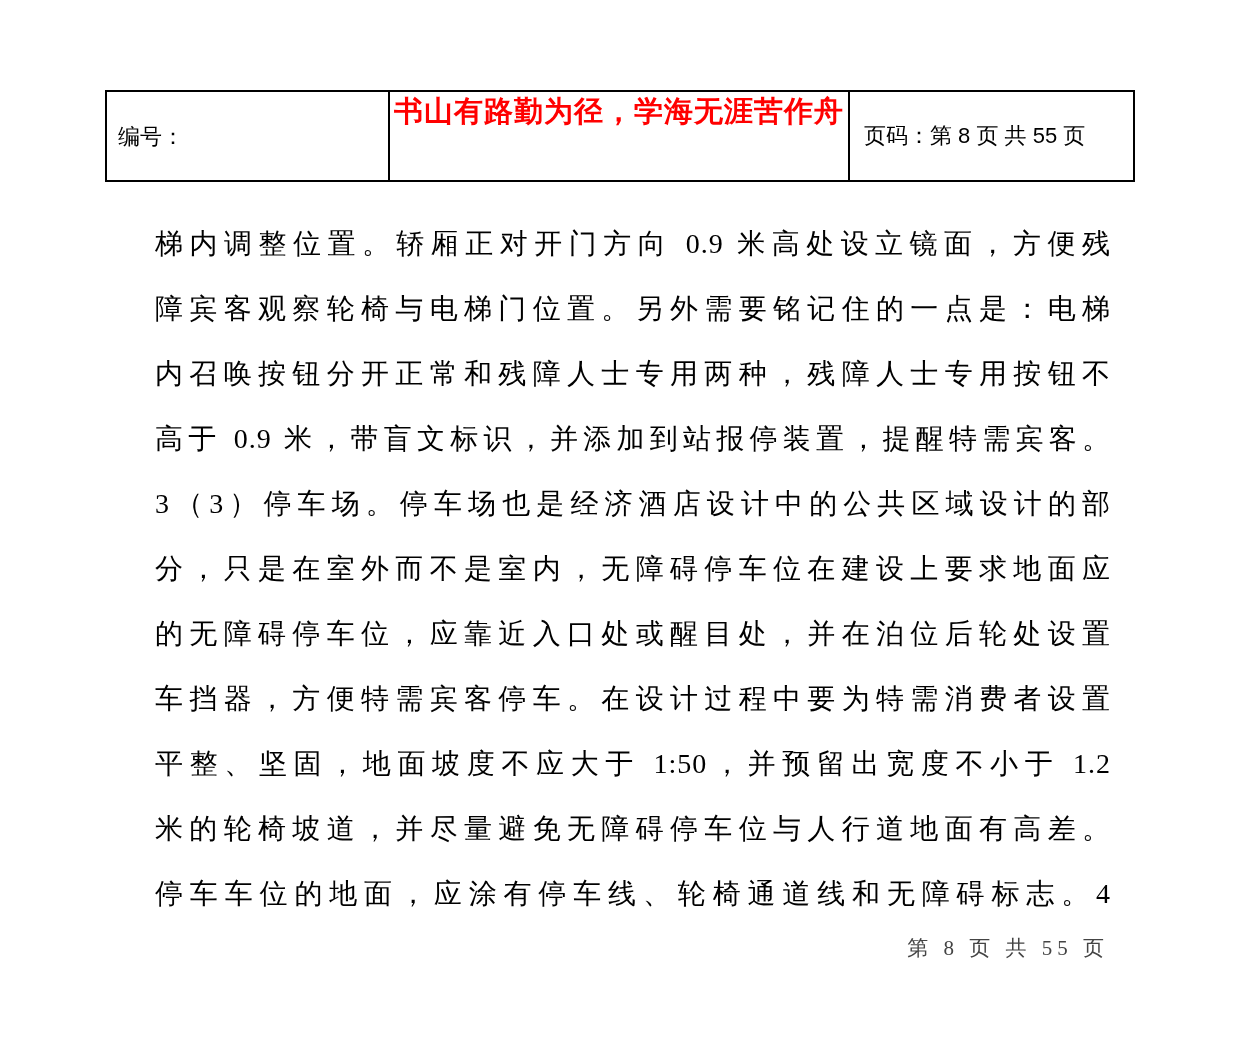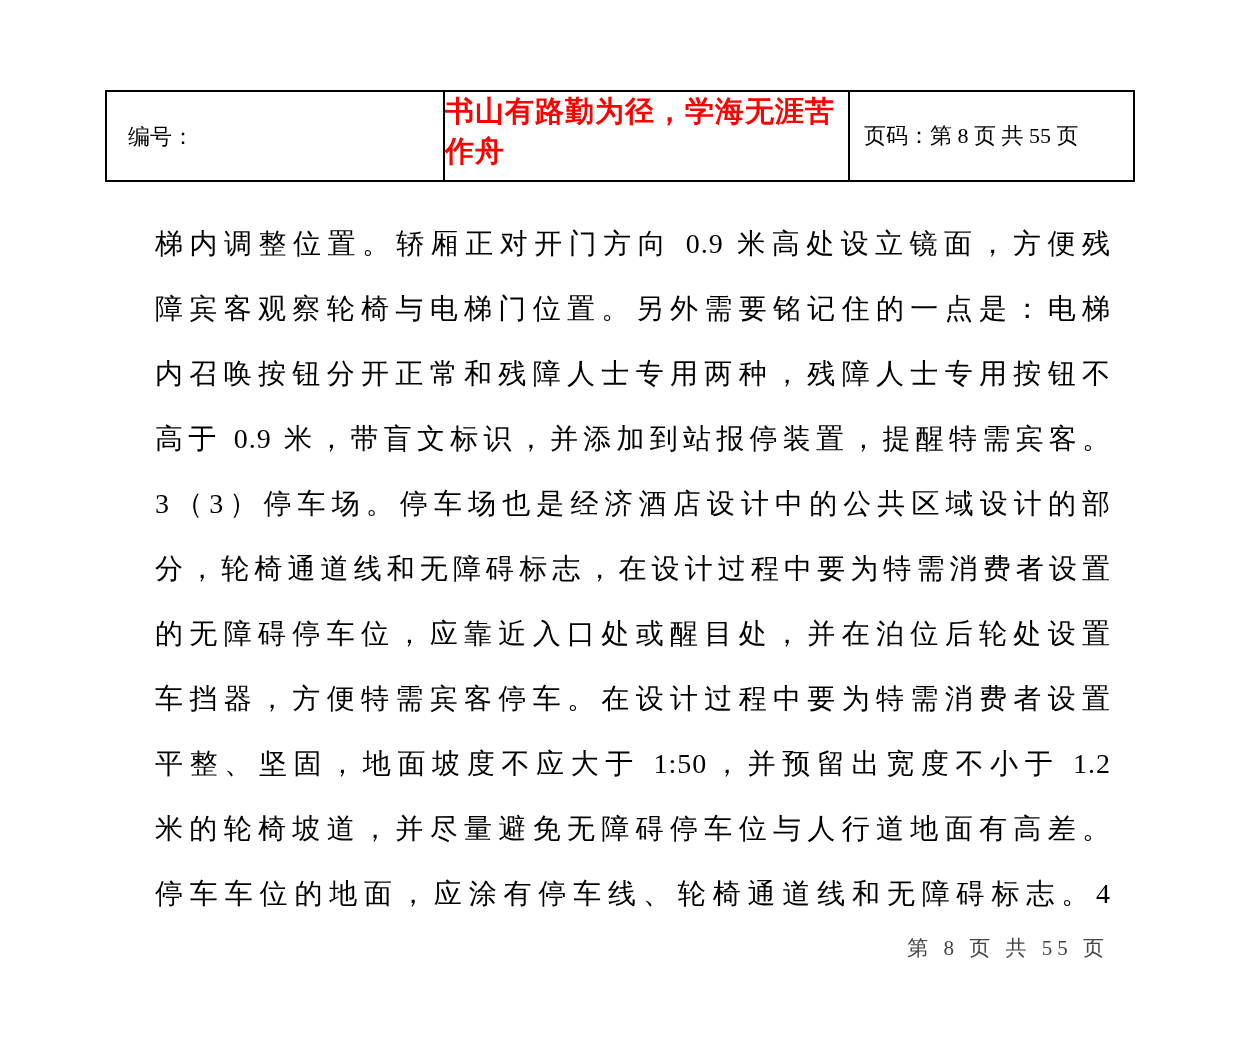--- a/index.html
+++ b/index.html
@@ -25,22 +25,22 @@
     top: 90px;
     width: 1030px;
     height: 92px;
     border: 2px solid var(--border, #000000);
     display: flex;
     align-items: stretch;
     background: #ffffff;
   }
 
   .header-cell-meta {
-    width: 336px;
-    padding-left: 21px;
+    width: 281px;
+    padding-left: 11px;
     display: flex;
     flex-direction: column;
     justify-content: center;
     font-family: "Liberation Sans", "DejaVu Sans", sans-serif;
     font-size: 22px;
     line-height: 33px;
     color: var(--text, #000000);
   }
 
   .header-cell-motto {
@@ -54,21 +54,21 @@
     font-size: 29px;
     letter-spacing: 1px;
     font-family: "Liberation Serif", "DejaVu Serif", serif;
   }
 
   .header-cell-page {
     width: 283px;
     display: flex;
     align-items: center;
     padding-left: 14px;
-    font-family: Liberation Serif, serif;
+    font-family: Liberation Sans, sans-serif;
     font-size: 22px;
     color: var(--text, #000000);
   }
 
   
   .document-body {
     position: absolute;
     left: 155px;
     top: 211px;
     width: 956px;
@@ -111,21 +111,21 @@
       <span>页码：第 8 页  共 55 页</span>
     </div>
   </div>
 
   <div class="document-body">
     <div class="body-line">梯内调整位置。轿厢正对开门方向 0.9 米高处设立镜面，方便残</div>
     <div class="body-line">障宾客观察轮椅与电梯门位置。另外需要铭记住的一点是：电梯</div>
     <div class="body-line">内召唤按钮分开正常和残障人士专用两种，残障人士专用按钮不</div>
     <div class="body-line">高于 0.9 米，带盲文标识，并添加到站报停装置，提醒特需宾客。</div>
     <div class="body-line">3（3）停车场。停车场也是经济酒店设计中的公共区域设计的部</div>
-    <div class="body-line">分，轮椅通道线和无障碍标志，在设计过程中要为特需消费者设置</div>
+    <div class="body-line">分，只是在室外而不是室内，无障碍停车位在建设上要求地面应</div>
     <div class="body-line">的无障碍停车位，应靠近入口处或醒目处，并在泊位后轮处设置</div>
     <div class="body-line">车挡器，方便特需宾客停车。在设计过程中要为特需消费者设置</div>
     <div class="body-line">平整、坚固，地面坡度不应大于 1:50，并预留出宽度不小于 1.2</div>
     <div class="body-line">米的轮椅坡道，并尽量避免无障碍停车位与人行道地面有高差。</div>
     <div class="body-line">停车车位的地面，应涂有停车线、轮椅通道线和无障碍标志。4</div>
   </div>
 
   <div class="footer-page-number">第 8 页 共 55 页</div>
 
 </div>

